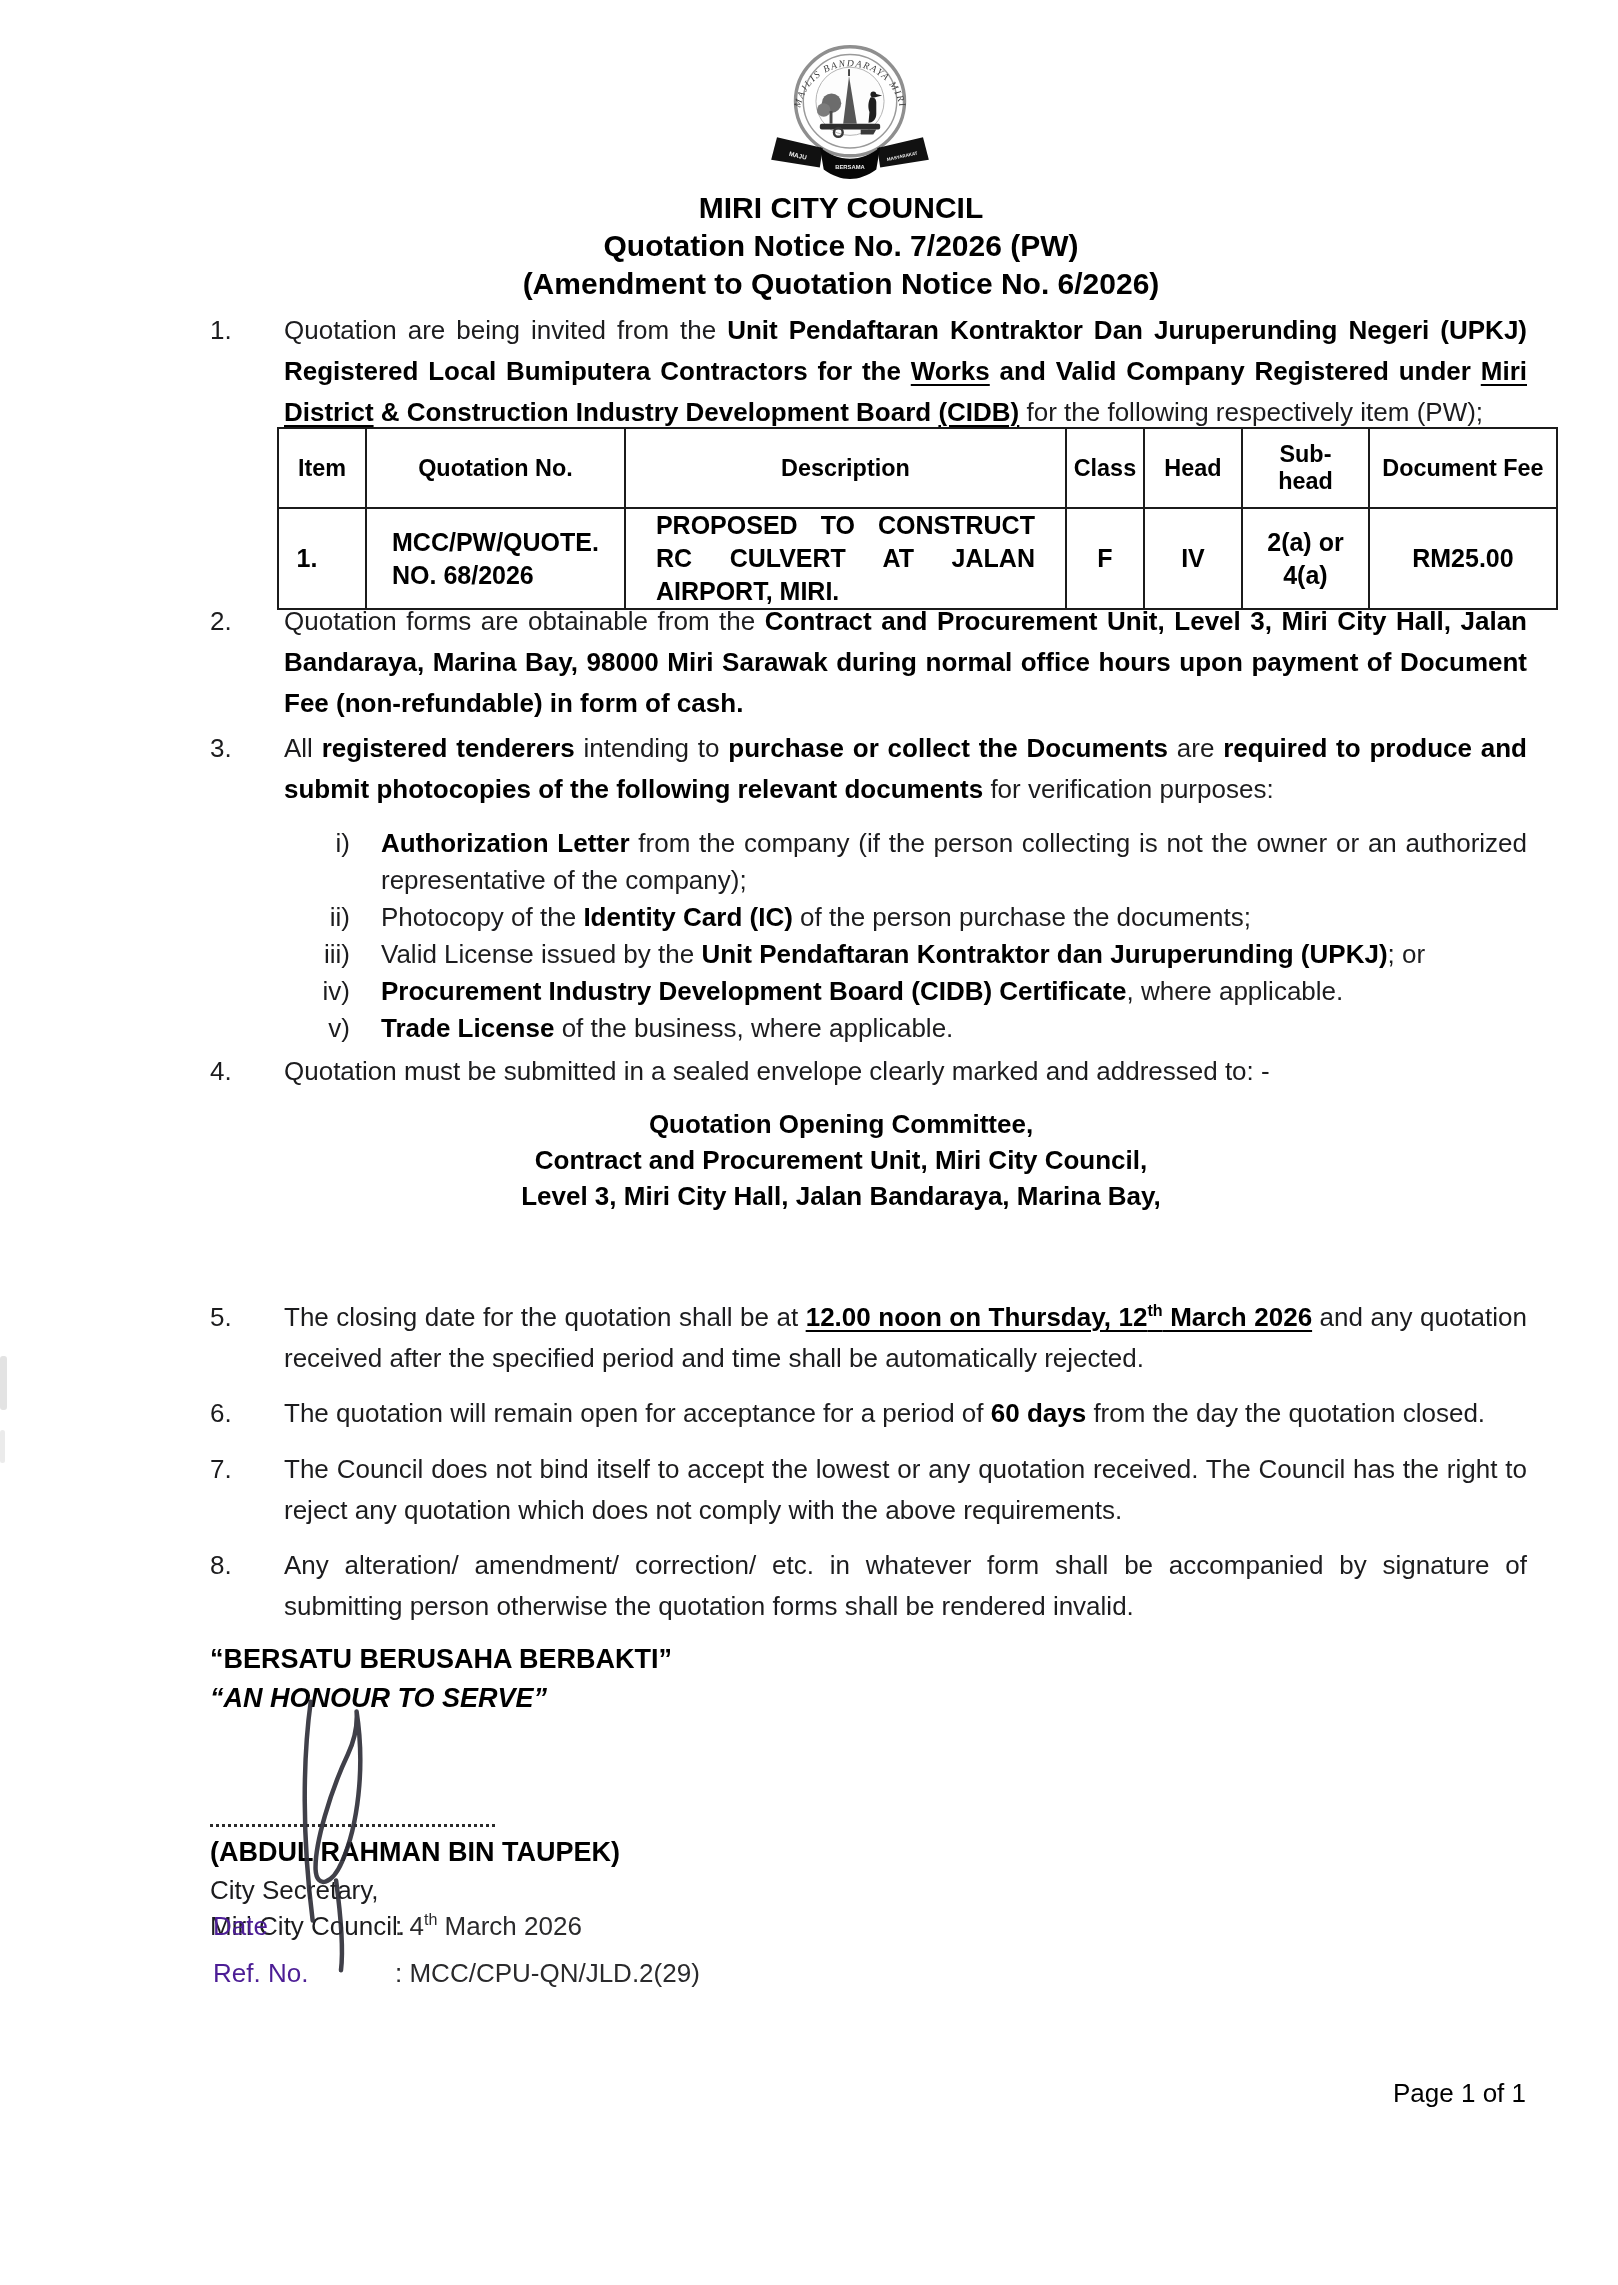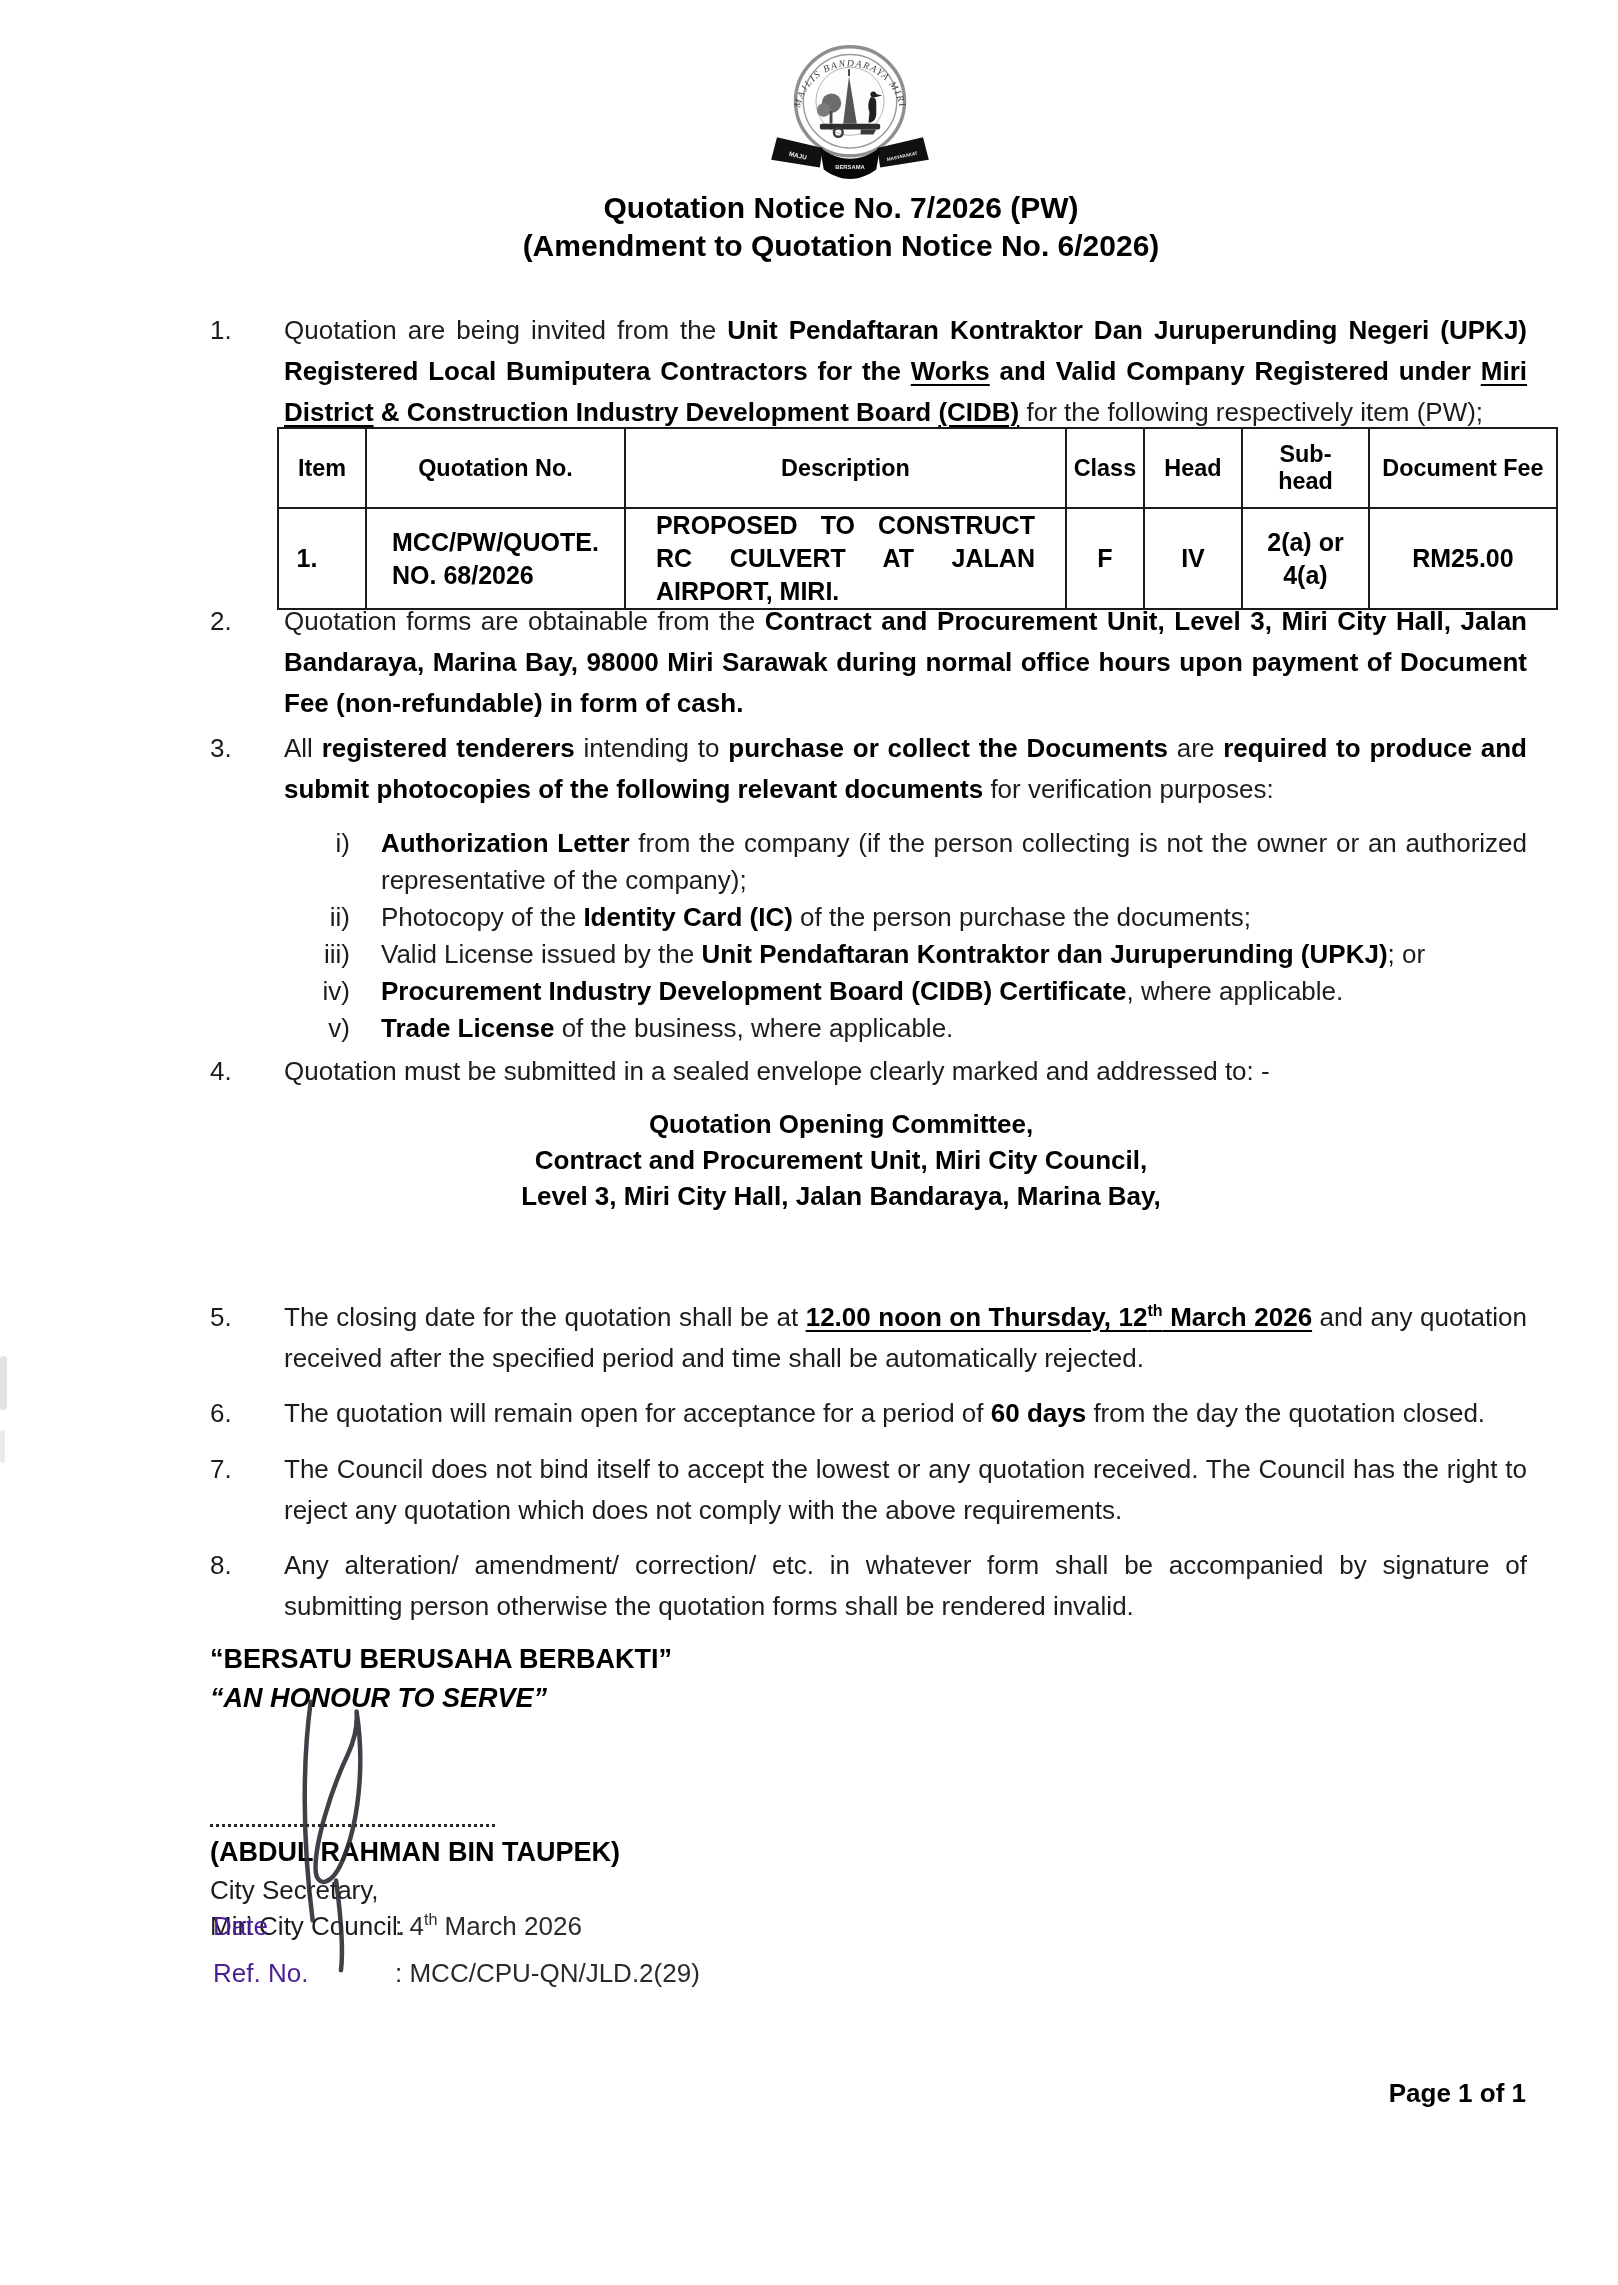--- a/index.html
+++ b/index.html
@@ -43,21 +43,21 @@
   .dotline{position:absolute;left:210px;top:1797px;width:285px;height:27px;border-bottom:3.9px dotted #2a2a2a;}
   .sname{position:absolute;left:210px;top:1837px;font-weight:700;font-size:27px;color:#000;}
   .srole{position:absolute;left:210px;top:1875px;}
   .sorg{position:absolute;left:210px;top:1911px;}
 
   .reflabel{position:absolute;left:213px;color:#4c1d95;}
   .refvalue{position:absolute;left:395px;color:#2a2a2c;}
   .refrow1{top:1958px;}
   .refrow2{top:1911px;text-align:center;}
 
-  .footer{position:absolute;top:2078px;right:93px;font-weight:700;color:#000;}
+  .footer{position:absolute;top:2078px;right:93px;font-weight:400;color:#000;}
 
   .sigsvg{position:absolute;left:258px;top:1690px;z-index:5;}
   .smudge{position:absolute;left:0;background:#d7d7d7;opacity:.7;border-radius:2.9px;}
 </style>
 </head>
 <body>
 
 <div class="page">
 
   <svg class="seal" width="166" height="146" viewBox="0 0 170 150" style="font-size:27px">
@@ -87,20 +87,21 @@
       <path d="M10,101 L57,112 L54,132 L4,124 Z" fill="#111111"></path>
       <path d="M160,101 L113,112 L116,132 L166,124 Z" fill="#111111"></path>
       <path d="M54,111 C72,127 98,127 116,111 L112,134 C94,147 76,147 58,134 Z" fill="#070707"></path>
       <text x="31" y="122" font-size="6.5" font-weight="bold" fill="#efefef" text-anchor="middle" transform="rotate(12 31 122)">MAJU</text>
       <text x="85" y="134" font-size="6" font-weight="bold" fill="#efefef" text-anchor="middle">BERSAMA</text>
       <text x="139" y="122" font-size="4.6" font-weight="bold" fill="#efefef" text-anchor="middle" transform="rotate(-12 139 122)">MASYARAKAT</text>
     </g>
   </svg>
 
   <div class="header">
+    <div>MIRI CITY COUNCIL</div>
     <div>Quotation Notice No. 7/2026 (PW)</div>
     <div>(Amendment to Quotation Notice No. 6/2026)</div>
   </div>
 
   <div class="para" style="top:310px">
     <span class="pnum">1.</span>
     <div class="ptext jtext"><span class="">Quotation are being invited from the </span><span class="b">Unit Pendaftaran Kontraktor Dan Juruperunding Negeri (UPKJ) Registered Local Bumiputera Contractors for the </span><span class="b u">Works</span><span class="b"> and Valid Company Registered under </span><span class="b u">Miri District</span><span class="b"> &amp; Construction Industry Development Board </span><span class="b u">(CIDB)</span><span class=""> for the following respectively item (PW);</span></div>
   </div>
 
   <table class="qtable">

